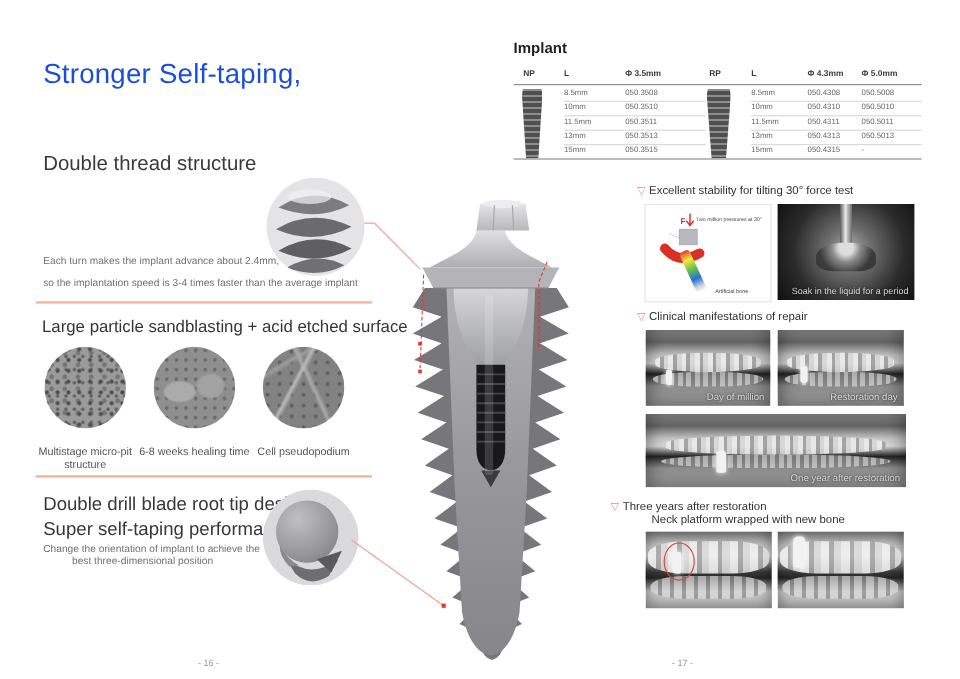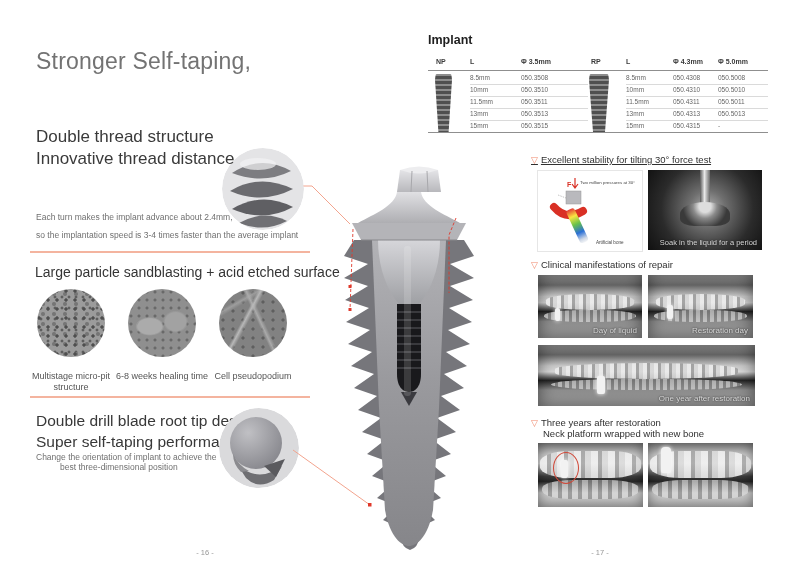--- a/index.html
+++ b/index.html
@@ -1,20 +1,20 @@
 <!DOCTYPE html>
 <html><head>
 <meta charset="utf-8">
 <style>
   html,body{margin:0;padding:0;background:#fff;}
   #page{position:relative;width:800px;height:566px;background:#fff;overflow:hidden;
         font-family:"Liberation Sans",sans-serif;color:#3c3c3c;}
   .abs{position:absolute;}
   
-  .headline{font-size:23px;line-height:30px;font-weight:500;color:#737373;letter-spacing:.2px;}
+  .headline{font-size:23px;line-height:30px;font-weight:500;color:#1d4ed8;letter-spacing:.2px;}
   .feature{font-size:17px;line-height:22px;color:#3a3a3a;}
   .note{font-size:8.5px;line-height:10px;color:#707070;}
   .sec-title{font-size:14px;font-weight:500;color:#353535;}
   .tip-title{font-size:15.5px;line-height:21px;color:#383838;}
   .divider{height:2px;background:#f4b49f;}
   .sem-cap{font-size:9px;line-height:10.5px;color:#555;text-align:center;}
   
   .circle{border-radius:50%;overflow:hidden;}
   .sem{border-radius:50%;}
   .sem1{background-color:#9b9b9b;
@@ -67,31 +67,30 @@
   .spot{position:absolute;background:#f2f2f2;border-radius:2px;box-shadow:0 0 4px #fff;z-index:2;}
   .red-ring{position:absolute;border:1px solid #d04a3a;border-radius:50%;z-index:3;}
   
   .lab-photo{background:radial-gradient(circle at 52% 48%,#b0b0b0 0,#6f6f6f 18px,#2b2b2b 46px,#101010 100%);}
   .lab-photo::before{content:"";position:absolute;left:calc(50% - 5px);width:10px;top:0;height:42%;
     background:linear-gradient(90deg,#5a5a5a,#e8e8e8 45%,#6a6a6a);}
   .lab-photo::after{content:"";position:absolute;left:28%;right:28%;top:40%;height:30%;
     background:radial-gradient(circle at 50% 18%,#ddd 0 6px,#8a8a8a 12px,#3a3a3a 70%);
     border-radius:50% 50% 30% 30%;}
   .fea-box{background:#fff;border:1px solid #e6e6e6;}
-  .pagenum{font-size:7.5px;color:#979797;text-align:center;width:80px;}
+  .pagenum{font-size:7.5px;color:#979797;text-align:left;width:80px;}
 </style>
 </head>
 <body>
 
 <div id="page">
 
   <div class="abs headline" style="left:36px;top:46px;">Stronger Self-taping,</div>
 
   <div class="abs feature" style="left:36px;top:126px;z-index:2;">Double thread structure</div>
-  <div class="abs feature" style="left:36px;top:148px;z-index:2;">Innovative thread distance</div>
 
   <div class="abs circle" style="left:222px;top:148px;width:82px;height:82px;z-index:1;">
     <svg width="82" height="82" viewBox="0 0 82 82">
       <circle cx="41" cy="41" r="41" fill="#e4e4e6"></circle>
       <path d="M10,25 Q39,6 69,23 Q41,37 10,25" fill="#7d7d81"></path>
       <path d="M8,43 Q38,25 71,41 Q40,57 8,43" fill="#6b6b6f"></path>
       <path d="M10,61 Q40,43 71,59 Q42,75 10,61" fill="#5f5f63"></path>
       <path d="M17,75 Q42,61 65,73 Q42,85 17,75" fill="#707074"></path>
       <ellipse cx="36" cy="16" rx="18" ry="6" fill="#f2f2f3" opacity=".7"></ellipse>
     </svg>
@@ -236,21 +235,21 @@
     <div class="tline" style="left:42px;top:40px;width:118px;background:#dadada;"></div>
     <div class="tline" style="left:42px;top:52px;width:118px;background:#dadada;"></div>
     <div class="tline" style="left:42px;top:64px;width:118px;background:#dadada;"></div>
     <div class="tline" style="left:198px;top:28px;width:142px;background:#dadada;"></div>
     <div class="tline" style="left:198px;top:40px;width:142px;background:#dadada;"></div>
     <div class="tline" style="left:198px;top:52px;width:142px;background:#dadada;"></div>
     <div class="tline" style="left:198px;top:64px;width:142px;background:#dadada;"></div>
     <div class="tline" style="left:0;top:76px;width:340px;background:#8f8f8f;"></div>
   </div>
 
-  <div class="abs r-title" style="left:531px;top:154px;text-decoration:underline;">
+  <div class="abs r-title" style="left:531px;top:154px;">
     <span class="tri">▽</span><span>Excellent stability for tilting 30° force test</span>
   </div>
 
   <div class="imgbox fea-box" style="left:537px;top:170px;width:104px;height:80px;">
     <svg width="104" height="80" viewBox="0 0 104 80">
       <defs>
         <linearGradient id="gFea" x1="0" y1="0" x2="0" y2="1">
           <stop offset="0" stop-color="#e53935"></stop>
             <stop offset=".22" stop-color="#f9e641"></stop>
           <stop offset=".45" stop-color="#69c24a"></stop>
@@ -275,32 +274,32 @@
   <div class="imgbox lab-photo" style="left:648px;top:170px;width:114px;height:80px;">
     <span class="caption" style="font-size:7.5px;">Soak in the liquid for a period</span>
   </div>
 
   <div class="abs r-title" style="left:531px;top:259px;">
     <span class="tri">▽</span><span>Clinical manifestations of repair</span>
   </div>
 
   <div class="imgbox xray-pano" style="left:538px;top:275px;width:104px;height:63px;">
     <div class="spot" style="left:16%;top:52%;width:5px;height:13px;"></div>
-    <span class="caption">Day of liquid</span>
+    <span class="caption">Day of million</span>
   </div>
   <div class="imgbox xray-pano" style="left:538px;top:345px;width:217px;height:61px;">
     <div class="spot" style="left:27%;top:50%;width:8px;height:18px;"></div>
     <span class="caption">One year after restoration</span>
   </div>
   <div class="imgbox xray-pano" style="left:648px;top:275px;width:105px;height:63px;">
     <div class="spot" style="left:18%;top:48%;width:6px;height:14px;"></div>
     <span class="caption">Restoration day</span>
   </div>
 
-  <div class="abs r-title" style="left:531px;top:417px;">
+  <div class="abs r-title" style="left:509px;top:417px;">
     <span class="tri">▽</span><span>Three years after restoration</span>
   </div>
   <div class="abs r-title" style="left:543px;top:428px;">Neck platform wrapped with new bone</div>
 
   <div class="imgbox xray-close" style="left:538px;top:443px;width:105px;height:64px;">
     <div class="spot" style="left:22%;top:26%;width:7px;height:18px;"></div>
     <div class="red-ring" style="left:14%;top:14%;width:24px;height:30px;"></div>
   </div>
   <div class="imgbox xray-close" style="left:648px;top:443px;width:105px;height:64px;">
     <div class="spot" style="left:12%;top:6%;width:10px;height:26px;border-radius:4px 4px 2px 2px;"></div>

